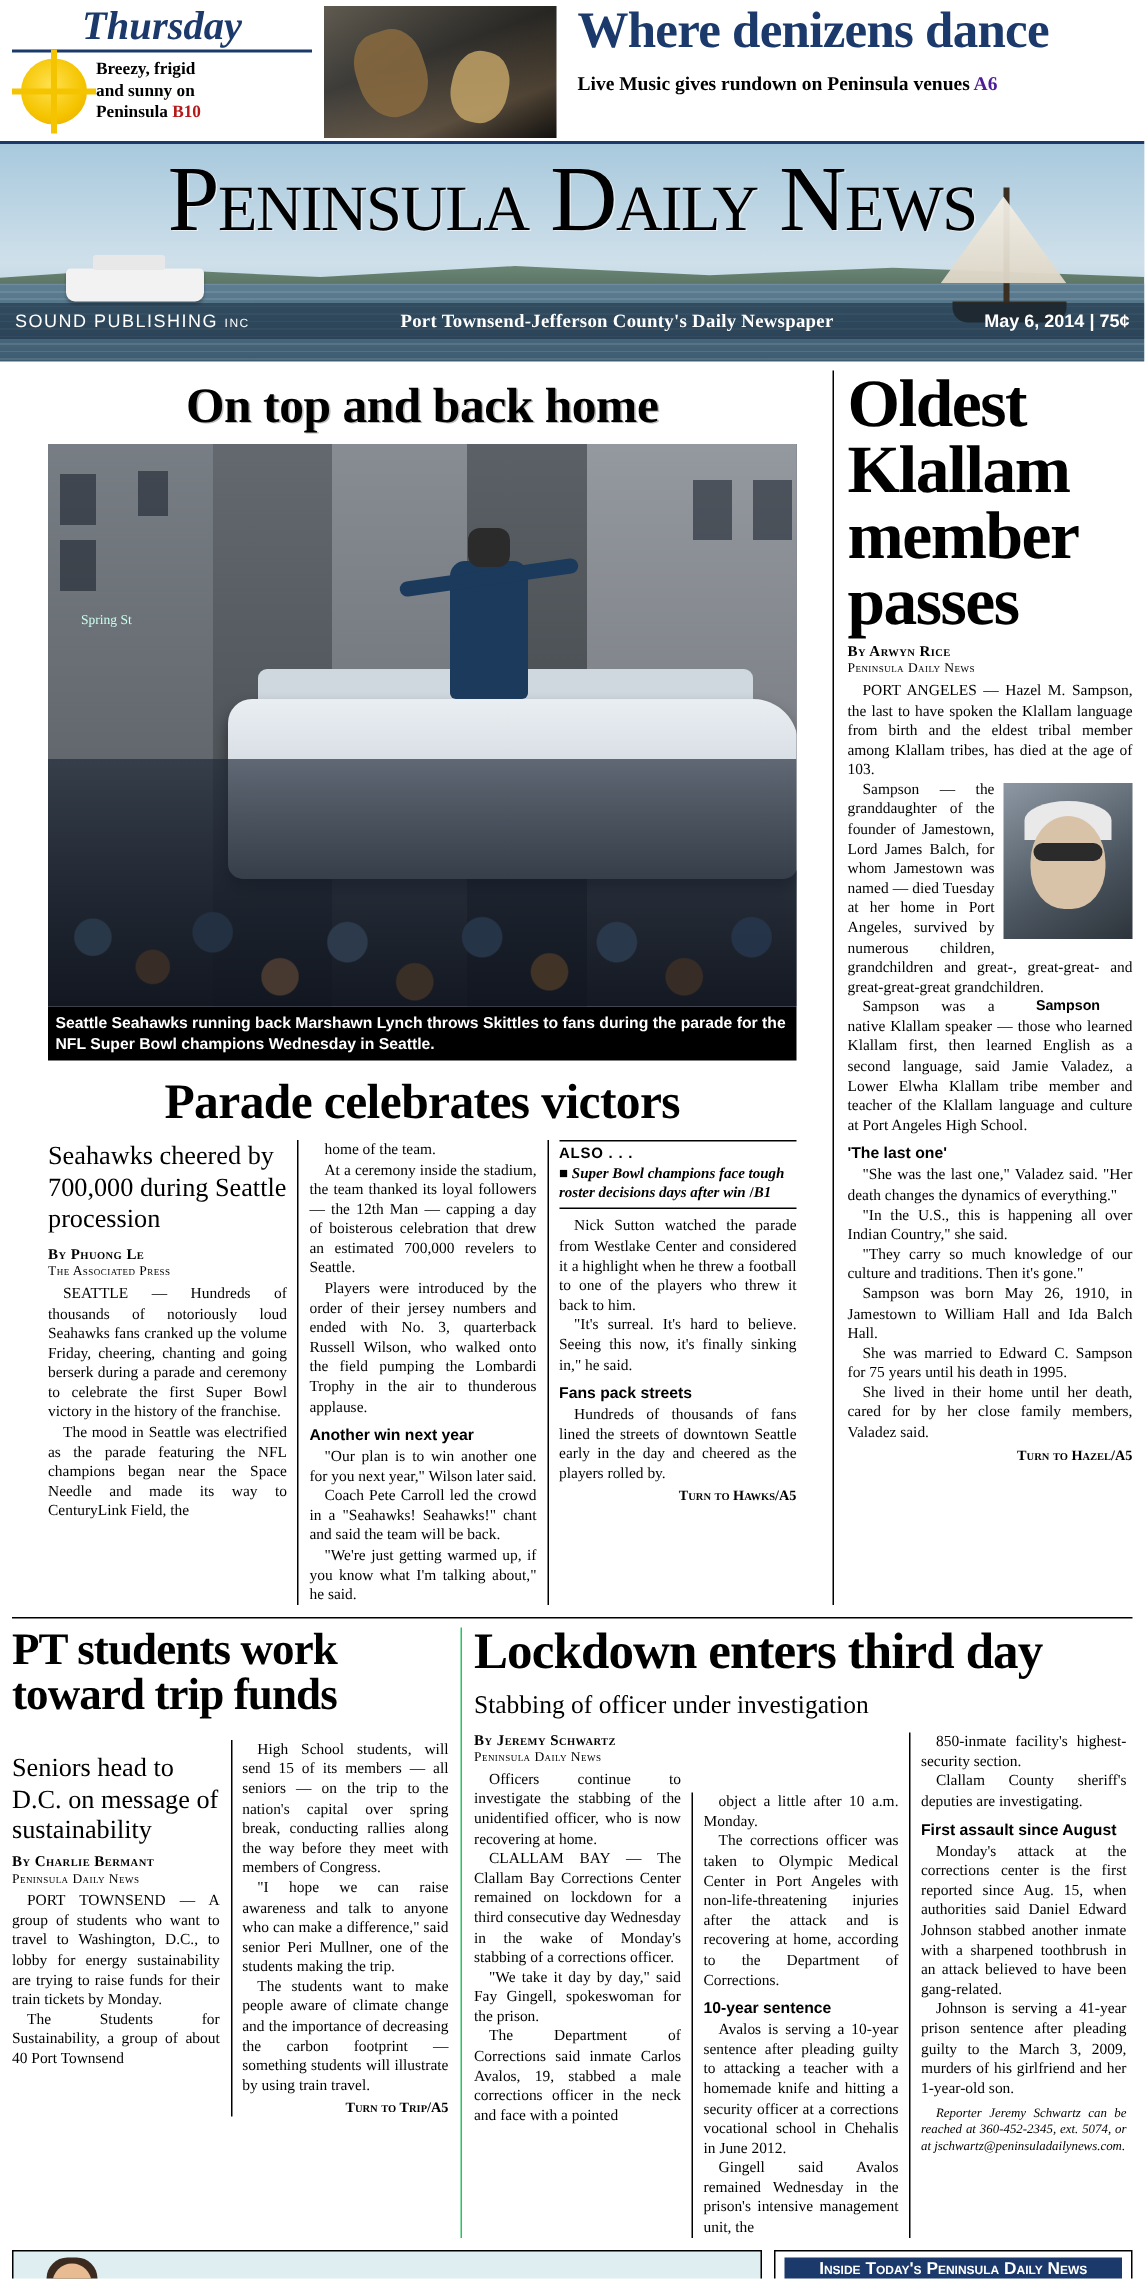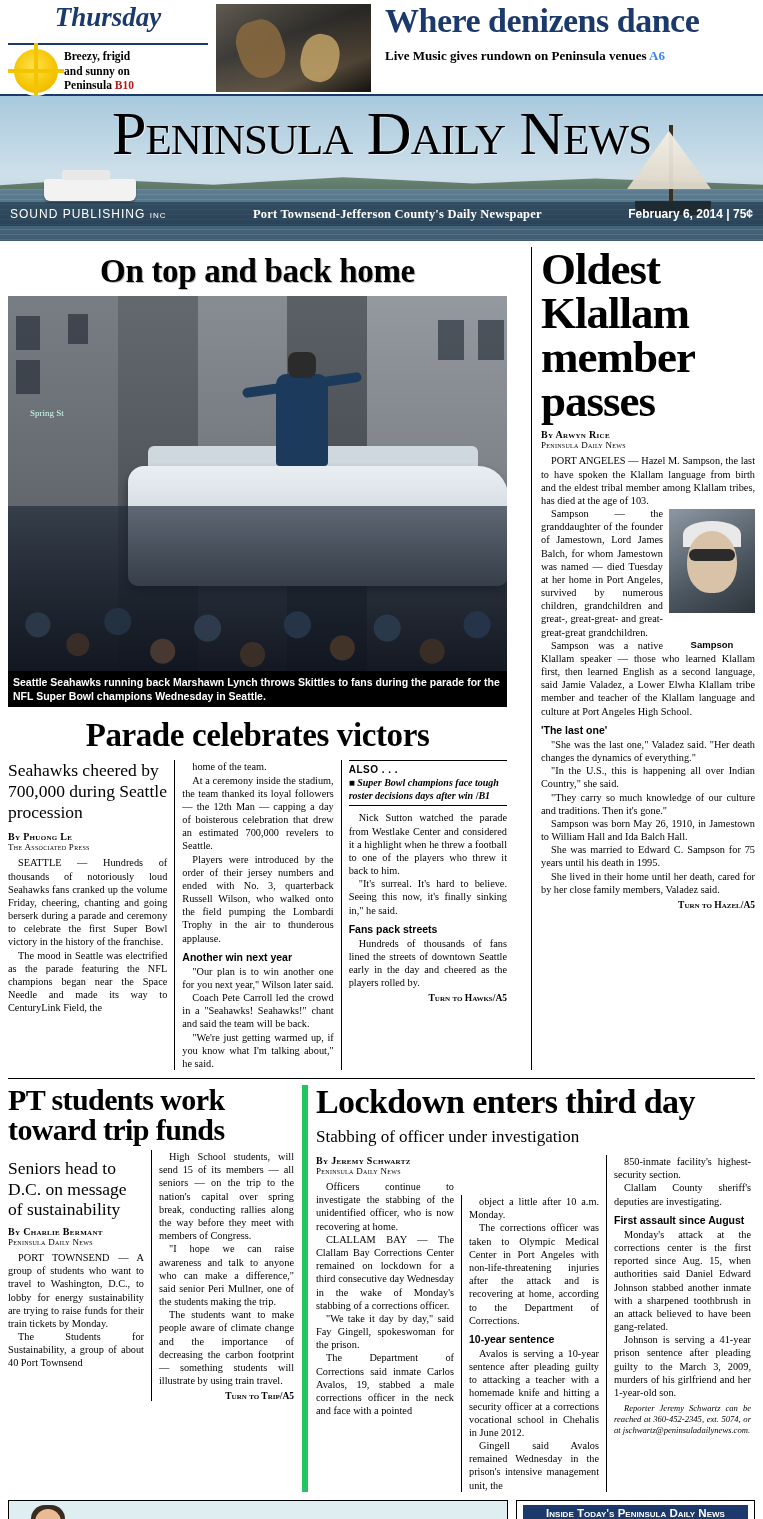--- a/index.html
+++ b/index.html
@@ -19,21 +19,21 @@
     display:flex; align-items:stretch;
     height: 96px;
     border-bottom: 2px solid #1b3a6b;
     padding: 4px 8px 2px 8px;
   }
   .teaser-left { width: 200px; }
   .teaser-thursday {
     color:#1b3a6b; font-weight:bold; font-style:italic;
     font-size: 27px; text-align:center;
     border-bottom: 2px solid #1b3a6b;
-    line-height: 1.0; padding-bottom:12px;
+    line-height: 1.0; padding-bottom:2px;
     font-family: "Liberation Serif", serif;
   }
   .teaser-wx { display:flex; align-items:center; margin-top:4px; }
   .sun {
     width:44px; height:44px; border-radius:50%;
     background: radial-gradient(circle at 45% 40%, #ffe14d 0%, #f5c400 60%, #e8a600 100%);
     box-shadow: 0 0 0 3px #fff;
     position:relative; flex:none; margin-right:6px; margin-left:6px;
   }
   .sun::before, .sun::after {
@@ -52,21 +52,21 @@
   .teaser-photo .g1 { position:absolute; left:14%; top:18%; width:46px; height:58px; background:#8a6b3f; border-radius:40% 40% 45% 45%; transform:rotate(-18deg); opacity:.85;}
   .teaser-photo .g2 { position:absolute; left:55%; top:34%; width:38px; height:48px; background:#c9a96a; border-radius:45%; transform:rotate(12deg); opacity:.8;}
   .teaser-photo .s1 { position:absolute; left:0; top:0; width:100%; height:100%; background:linear-gradient(120deg, rgba(255,255,255,.12), rgba(0,0,0,.35));}
 
   .teaser-right { flex:1; padding-left:6px; }
   .teaser-head {
     color:#1b3a6b; font-weight:bold; font-size: 34px;
     line-height:1.0; letter-spacing:-0.5px;
   }
   .teaser-sub { font-size: 13px; font-weight:bold; margin-top:10px; }
-  .teaser-sub .pg { color:#3b82f6; }
+  .teaser-sub .pg { color:#4c1d95; }
 
   
   .masthead {
     position:relative; height: 145px; overflow:hidden;
     background: linear-gradient(#9fc4da 0%, #b9d3e2 45%, #8fb4c9 100%);
   }
   .mast-sky { position:absolute; inset:0; background:linear-gradient(#a8c9dd 0%, #cfe0ea 55%, #9ab8cb 100%); }
   .mast-hills { position:absolute; left:0; right:0; top:78px; height:28px;
     background: linear-gradient(#6f8a7a, #4d6455); clip-path: polygon(0 40%, 12% 18%, 28% 38%, 45% 12%, 62% 34%, 78% 16%, 100% 38%, 100% 100%, 0 100%); }
   .mast-water { position:absolute; left:0; right:0; bottom:0; height:52px;
@@ -97,21 +97,21 @@
   }
   .mast-bottom .left { font-size: 12px; letter-spacing:1px; }
   .mast-bottom .left .inc { font-size:8px; }
   .mast-bottom .center { font-size: 12.5px; font-weight:bold; font-family:"Liberation Serif",serif; letter-spacing:.2px;}
   .mast-bottom .right { font-size: 12px; font-weight:bold; }
 
   
   .content { padding: 6px 8px 0 8px; }
 
   .topzone { display:flex; }
-  .topzone-left { width: 524px; padding-right:24px; border-right:1px solid #000;}
+  .topzone-left { width: 524px; padding-right:24px; border-right:1px solid #000;margin-left:24px;}
   .topzone-right { width: 223px; padding-left:9px;}
 
   .ontop {
     text-align:center; font-size: 33px; font-weight:bold;
     margin: 6px 0 6px; letter-spacing:-0.3px;
     text-shadow: 1px 1px 0 #bbb;
   }
 
   .mainphoto { width:100%; height: 375px; position:relative; overflow:hidden; background:#0f172a;}
   .mp-bldg { position:absolute; inset:0;
@@ -201,21 +201,21 @@
     position:relative; overflow:hidden;
   }
   .sampson-photo .face { position:absolute; left:18px; top:22px; width:50px; height:62px; background:#d9c3a8; border-radius:50% 50% 45% 45%; }
   .sampson-photo .glasses { position:absolute; left:20px; top:40px; width:46px; height:12px; background:#2b2b2b; border-radius:6px; }
   .sampson-photo .hair { position:absolute; left:14px; top:12px; width:58px; height:26px; background:#e9e9e9; border-radius:50% 50% 0 0;}
   .sampson-cap { font-family:"Liberation Sans",sans-serif; font-size:9.5px; font-weight:bold; text-align:center; clear:both;}
   .sh-sub { font-family:"Liberation Sans",sans-serif; font-weight:bold; font-size:10.5px; margin:6px 0 2px;}
 
   
   .lower { display:flex; margin-top:8px; border-top:1px solid #000; padding-top:6px;}
-  .lower-left { width: 300px; padding-right:8px; border-right:6px solid #22c55e;}
+  .lower-left { width: 300px; padding-right:8px; border-right:1px solid #22c55e;}
   .lower-right { width: 447px; padding-left:8px;}
   .pt-head { font-size: 30px; font-weight:bold; line-height:1.0; letter-spacing:-0.6px;}
   .pt-deck { font-size: 17.5px; line-height:1.18; margin:8px 0 6px;}
   .lockdown-head { font-size: 34px; font-weight:bold; letter-spacing:-0.6px; line-height:1.0;}
   .lockdown-deck { font-size: 17px; margin:8px 0 8px;}
 
   
   .bottom { display:flex; margin-top:8px; padding: 0 8px 8px; gap:8px; }
   .ad {
     width: 500px; border:1px solid #000; background:#dfeef1; position:relative;
@@ -279,21 +279,21 @@
     <div class="ferry"></div>
     <div class="ship"></div>
     <div class="mast-title" style="text-transform:uppercase; font-variant:small-caps; text-transform:none;">Peninsula Daily News</div>
     <div class="mast-bottom">
       <div class="left">
         <span>SOUND PUBLISHING</span>
         <span class="inc">INC</span>
       </div>
       <div class="center">Port Townsend-Jefferson County's Daily Newspaper</div>
       <div class="right">
-        <span>February 6, 2014</span>
+        <span>May 6, 2014</span>
         |
         <span>75¢</span>
       </div>
     </div>
   </div>
 
   <div class="content">
     <div class="topzone">
 
       <div class="topzone-left">
@@ -371,21 +371,21 @@
         <p class="body">Sampson was born May 26, 1910, in Jamestown to William Hall and Ida Balch Hall.</p>
         <p class="body">She was married to Edward C. Sampson for 75 years until his death in 1995.</p>
         <p class="body">She lived in their home until her death, cared for by her close family members, Valadez said.</p>
         <div class="turn">Turn to Hazel/A5</div>
       </div>
     </div>
 
     <div class="lower">
       <div class="lower-left">
         <div class="pt-head">PT students work toward trip funds</div>
-        <div class="three-col" style="margin-top:5px;">
+        <div class="three-col" style="margin-top:15px;">
           <div style="width:146px;">
             <div class="pt-deck">Seniors head to D.C. on message of sustainability</div>
             <div class="byline">By Charlie Bermant</div>
             <div class="byline2">Peninsula Daily News</div>
             <p class="body">PORT TOWNSEND — A group of students who want to travel to Washington, D.C., to lobby for energy sustainability are trying to raise funds for their train tickets by Monday.</p>
             <p class="body">The Students for Sustainability, a group of about 40 Port Townsend</p>
           </div>
           <div class="col-div" style="width:146px;">
             <p class="body">High School students, will send 15 of its members — all seniors — on the trip to the nation's capital over spring break, conducting rallies along the way before they meet with members of Congress.</p>
             <p class="body">"I hope we can raise awareness and talk to anyone who can make a difference," said senior Peri Mullner, one of the students making the trip.</p>

